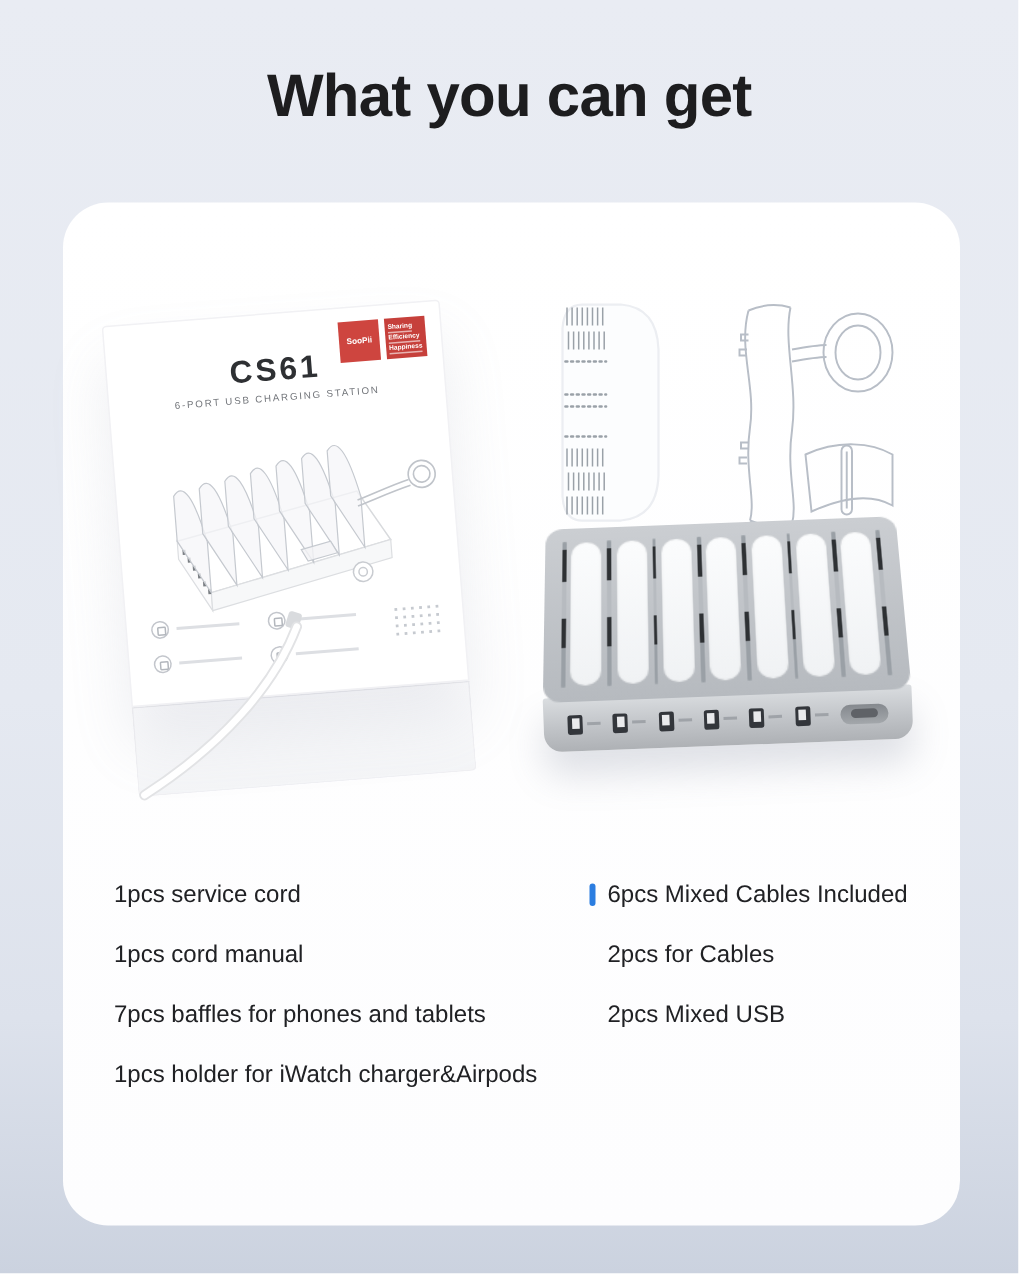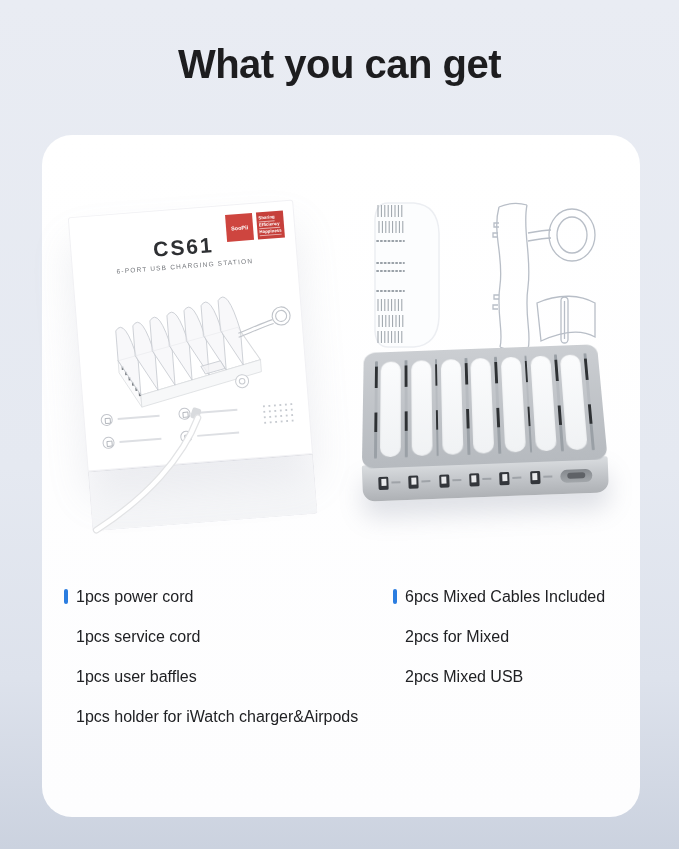--- a/index.html
+++ b/index.html
@@ -244,45 +244,45 @@
         <span class="port">
             <span class="port-slot"></span>
             <span class="port-label"></span>
           </span>
         <span class="power-button"></span>
       </div>
     </div>
 
     <ul class="plist left">
       <li>
-        <span class="marker on"></span>
-        <span class="ltext">1pcs power cord</span>
-      </li>
-      <li>
         <span class="marker"></span>
         <span class="ltext">1pcs service cord</span>
       </li>
       <li>
         <span class="marker"></span>
-        <span class="ltext">1pcs user baffles</span>
+        <span class="ltext">1pcs cord manual</span>
+      </li>
+      <li>
+        <span class="marker"></span>
+        <span class="ltext">7pcs baffles for phones and tablets</span>
       </li>
       <li>
         <span class="marker"></span>
         <span class="ltext">1pcs holder for iWatch charger&amp;Airpods</span>
       </li>
     </ul>
 
     <ul class="plist right">
       <li>
         <span class="marker on"></span>
         <span class="ltext">6pcs Mixed Cables Included</span>
       </li>
       <li>
         <span class="marker"></span>
-        <span class="ltext">2pcs for Mixed</span>
+        <span class="ltext">2pcs for Cables</span>
       </li>
       <li>
         <span class="marker"></span>
         <span class="ltext">2pcs Mixed USB</span>
       </li>
     </ul>
 
   </div>
 </div>
 

